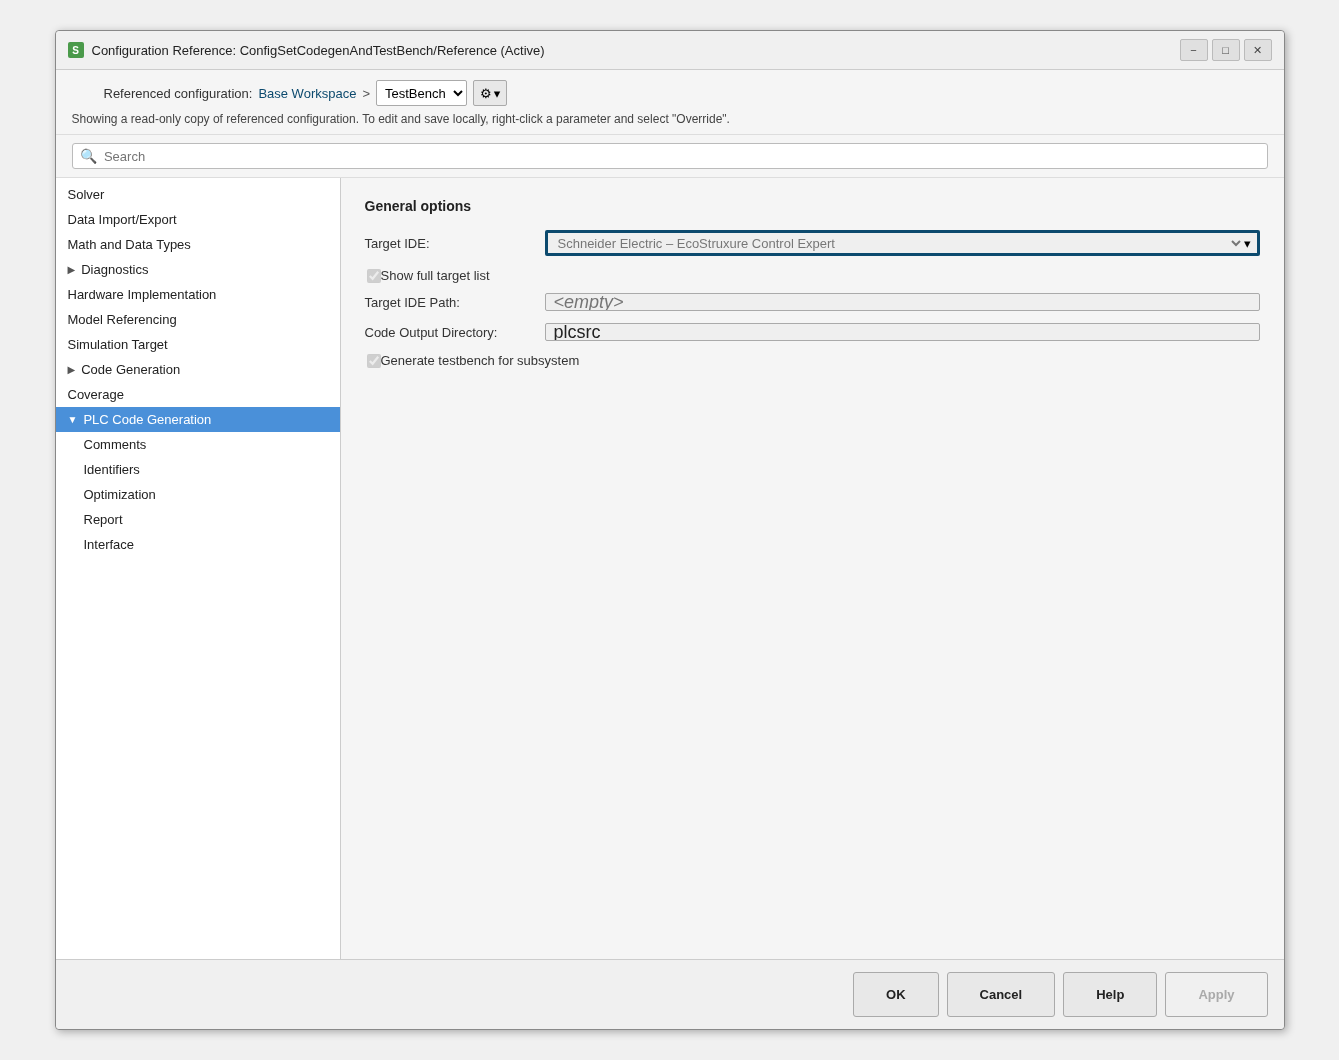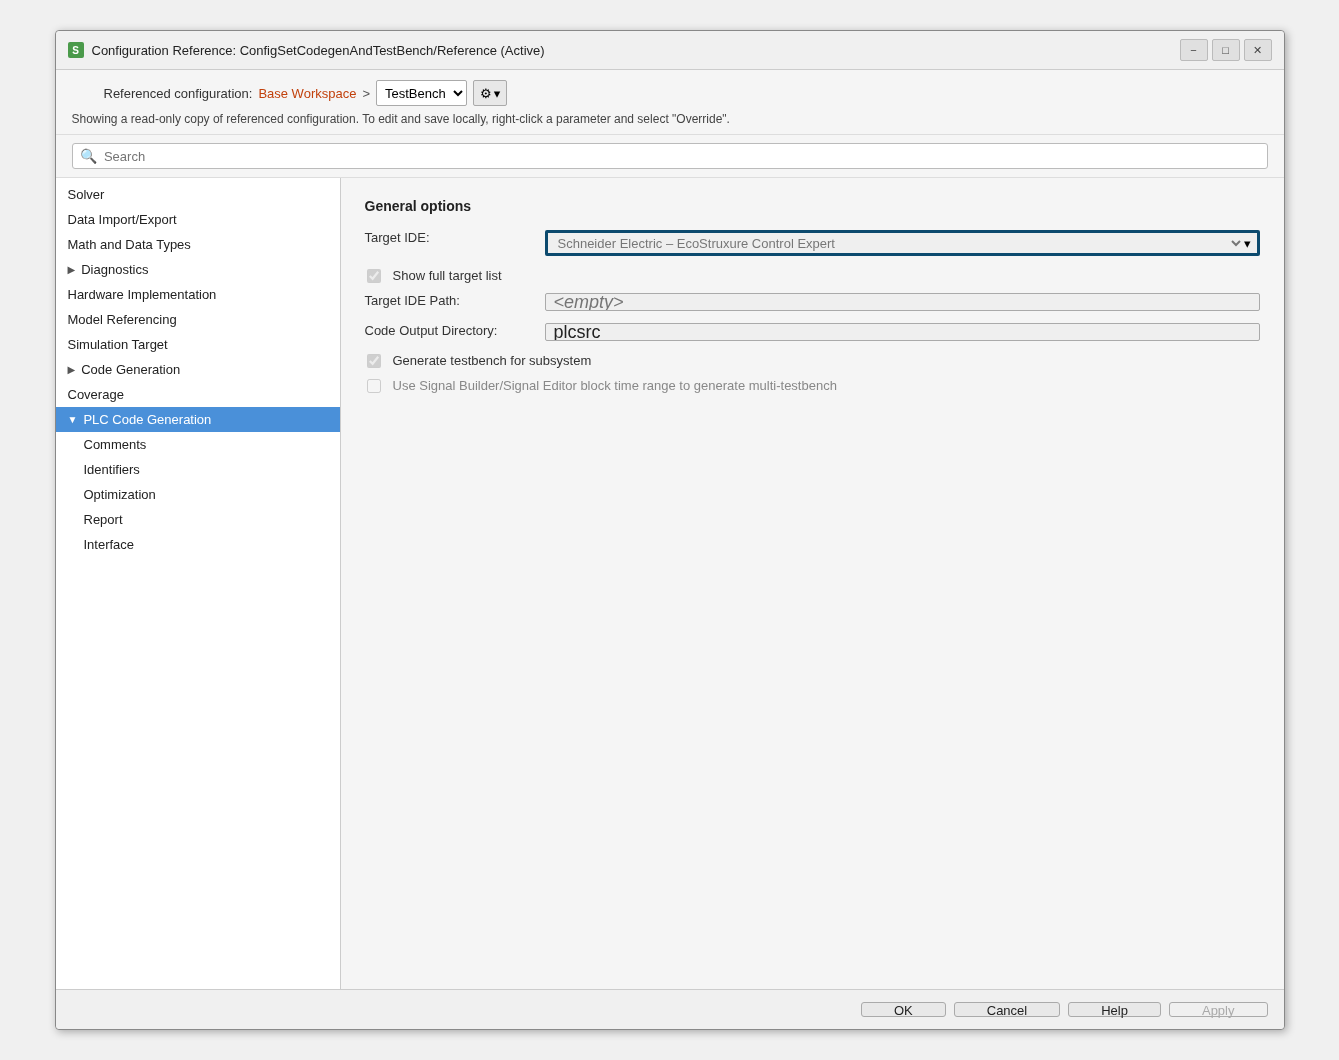--- a/index.html
+++ b/index.html
@@ -77,21 +77,21 @@
       background: #f5f5f5;
       border-bottom: 1px solid #ddd;
     }
     .ref-config-row {
       display: flex;
       align-items: center;
       gap: 6px;
       margin-bottom: 6px;
     }
     .ref-label { color: #333; margin-left: 32px; }
-    .ref-link { color: #c2410c; text-decoration: none; cursor: pointer; }
+    .ref-link { color: #0c4a6e; text-decoration: none; cursor: pointer; }
     .ref-arrow { color: #555; }
     .dropdown-combo {
       display: flex;
       align-items: center;
       border: 1px solid #aaa;
       border-radius: 2px;
       background: white;
       height: 26px;
     }
     .dropdown-combo select {
@@ -178,21 +178,21 @@
       overflow-y: auto;
     }
     .section-title {
       font-size: 14px;
       font-weight: 600;
       color: #222;
       margin-bottom: 16px;
     }
     .form-row {
       display: flex;
-      align-items: flex-start;
+      align-items: center;
       margin-bottom: 12px;
     }
     .form-label {
       min-width: 180px;
       color: #333;
       font-size: 13px;
     }
     .form-control {
       flex: 1;
       display: flex;
@@ -230,21 +230,21 @@
       outline: none;
     }
     .form-input.value {
       color: #222;
       font-style: normal;
     }
 
     .checkbox-row {
       display: flex;
       align-items: center;
-      gap: 12px;
+      gap: 0;
       margin-bottom: 10px;
       padding-left: 2px;
     }
     .checkbox-row input[type="checkbox"] {
       width: 14px;
       height: 14px;
       cursor: not-allowed;
       accent-color: #4a90d9;
     }
     .checkbox-label {
@@ -257,29 +257,30 @@
       display: flex;
       justify-content: flex-end;
       align-items: center;
       padding: 12px 16px;
       border-top: 1px solid #ccc;
       background: #f0f0f0;
       gap: 8px;
       border-radius: 0 0 4px 4px;
     }
     .btn {
-      height: 15px;
+      height: 45px;
       min-width: 80px;
       border: 1px solid #aaa;
       border-radius: 3px;
       font-size: 13px;
       cursor: pointer;
       background: #e8e8e8;
       color: #222;
       padding: 0 32px;
+      font-weight: bold;
     }
     .btn.disabled {
       color: #aaa;
       cursor: default;
       background: #f0f0f0;
     }
   </style>
 </head>
 <body>
 
@@ -414,24 +415,20 @@
           <input class="form-input value" type="text" disabled="" value="plcsrc" style="">
         </div>
       </div>
 
       <div class="checkbox-row">
         <input type="checkbox" checked="" disabled="" style="">
         <span class="checkbox-label">Generate testbench for subsystem</span>
       </div>
 
 
-      <div class="checkbox-row disabled">
-        <input type="checkbox" disabled="" style="">
-        <span class="checkbox-label">Use Signal Builder/Signal Editor block time range to generate multi-testbench</span>
-      </div>
     </div>
   </div>
 
   <div class="bottom-bar">
     <button class="btn">OK</button>
     <button class="btn">Cancel</button>
     <button class="btn">Help</button>
     <button class="btn disabled">Apply</button>
   </div>
 </div>

